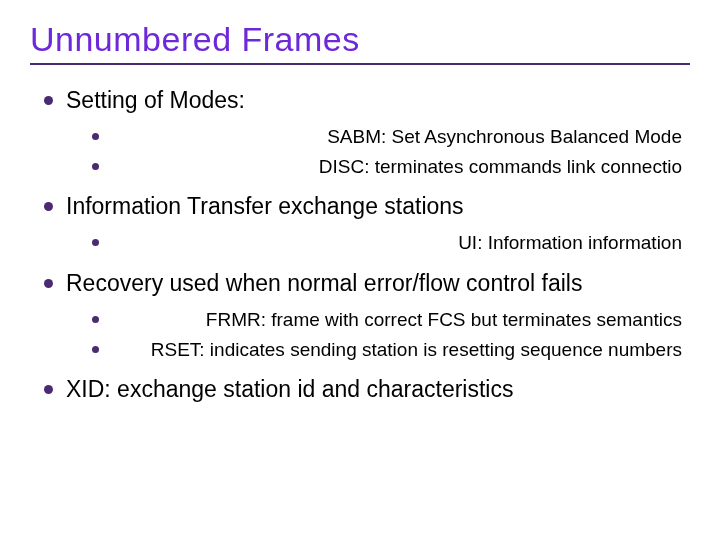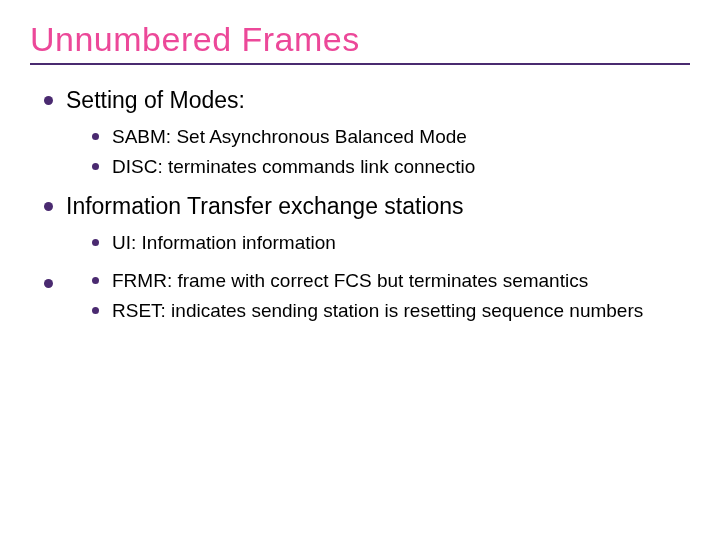--- a/index.html
+++ b/index.html
@@ -11,21 +11,21 @@
   font-family: Arial, Helvetica, sans-serif;
   color: #000;
 }
 .slide {
   box-sizing: border-box;
   padding: 20px 30px 20px 30px;
 }
 .title {
   font-size: 34px;
   font-weight: 400;
-  color: #ec4899;
+  color: #6d28d9;
   margin: 0 0 4px 0;
   letter-spacing: 0.5px;
 }
 .rule {
   border: none;
   border-top: 2px solid #4a2a70;
   margin: 0 0 20px 0;
 }
 ul.level0 {
   list-style: none;
@@ -53,20 +53,21 @@
   list-style: none;
   padding: 0;
   margin: 8px 0 0 0;
 }
 ul.level1 > li {
   position: relative;
   padding-left: 46px;
   margin-bottom: 4px;
   font-size: 19px;
   line-height: 1.35;
+  text-align: right;
 }
 ul.level1 > li::before {
   content: "";
   position: absolute;
   left: 26px;
   top: 9px;
   width: 7px;
   height: 7px;
   background: #4a2a70;
   border-radius: 50%;
@@ -89,21 +90,25 @@
     </li>
 
     <li>
       <span>Information Transfer exchange stations</span>
       <ul class="level1">
         <li><span>UI:  Information information</span></li>
       </ul>
     </li>
 
     <li>
+      <span>Recovery used when normal error/flow control fails</span>
       <ul class="level1">
         <li><span>FRMR:  frame with correct FCS but terminates semantics</span></li>
         <li><span>RSET:  indicates sending station is resetting sequence numbers</span></li>
       </ul>
     </li>
 
+    <li>
+      <span>XID:  exchange station id and characteristics</span>
+    </li>
 
   </ul>
 </div>
 
 </body></html>

